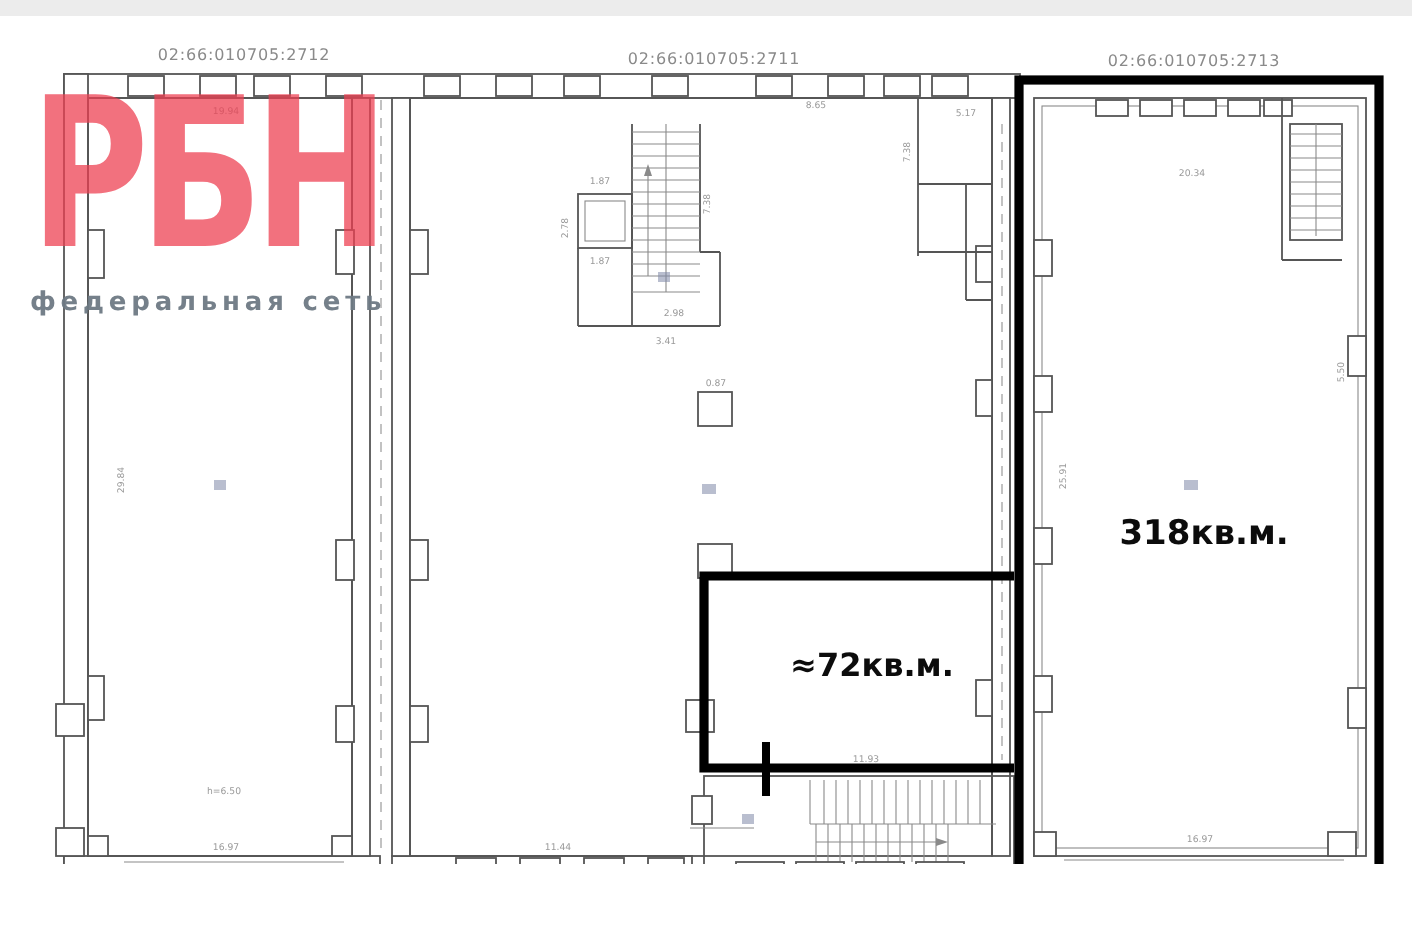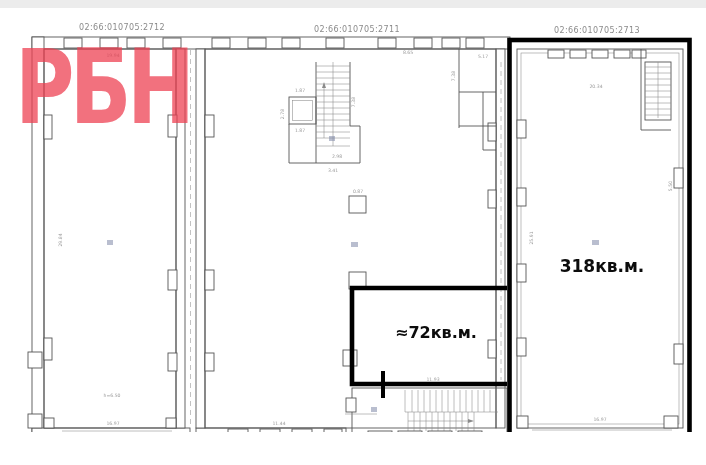--- a/index.html
+++ b/index.html
@@ -201,14 +201,15 @@
       <text class="dim" x="62" y="240" text-anchor="middle" transform="rotate(-90 62 240)">29.84</text>
       <text class="dim" x="533" y="238" text-anchor="middle" transform="rotate(-90 533 238)">25.91</text>
       <text class="dim" x="672" y="186" text-anchor="middle" transform="rotate(-90 672 186)">5.50</text>
       <text class="dim" x="112" y="397" text-anchor="middle">h=6.50</text>
       <text class="dim" x="355" y="102" text-anchor="middle" transform="rotate(-90 355 102)">7.38</text>
     </g>
   </svg>
 
   <div class="wm">
     <div class="wm-brand">РБН</div>
+    <div class="wm-tagline">федеральная сеть</div>
   </div>
 </div>
 
 </body></html>

